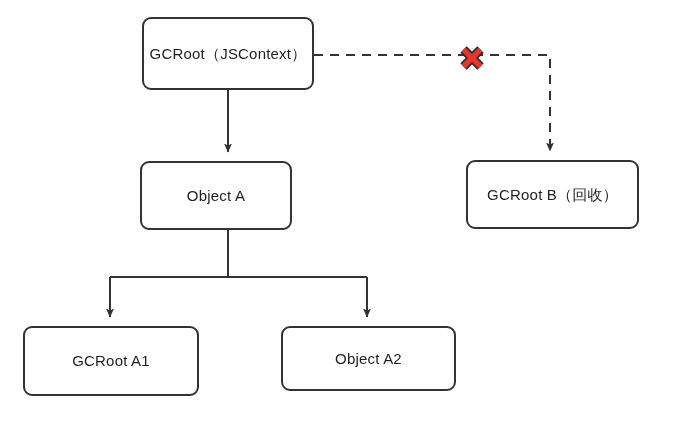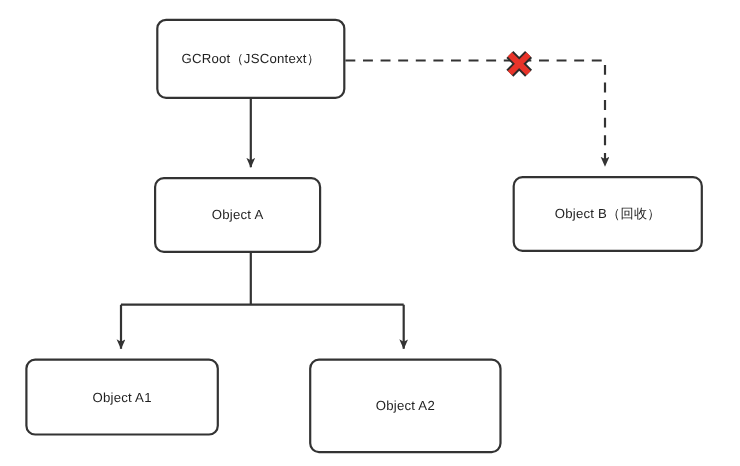--- a/index.html
+++ b/index.html
@@ -28,32 +28,32 @@
     position: absolute;
     box-sizing: border-box;
     border: 2px solid #333333;
     border-radius: 9px;
     background: #ffffff;
     display: flex;
     align-items: center;
     justify-content: center;
   }
   .node-label {
-    font-size: 12px;
+    font-size: 15px;
     color: #1f1f1f;
     letter-spacing: 0.2px;
     white-space: nowrap;
     line-height: 1.2;
     font-family: "Liberation Sans", "DejaVu Sans", sans-serif;
   }
   #node-gcroot { left: 142px; top: 17px; width: 172px; height: 73px; }
   #node-object-a { left: 140px; top: 161px; width: 152px; height: 69px; }
   #node-object-b { left: 466px; top: 160px; width: 173px; height: 69px; }
   #node-object-a1 { left: 23px; top: 326px; width: 176px; height: 70px; }
-  #node-object-a2 { left: 281px; top: 326px; width: 175px; height: 86px; }
+  #node-object-a2 { left: 281px; top: 326px; width: 175px; height: 65px; }
 </style>
 </head>
 <body>
 
 <div id="canvas">
 
   <svg id="diagram-svg" viewBox="0 0 673 424" xmlns="http://www.w3.org/2000/svg">
     <defs>
       <marker id="arrow-solid" markerWidth="10" markerHeight="10" refX="8.5" refY="4" orient="auto" markerUnits="userSpaceOnUse">
         <path d="M0,0 L9,4 L0,8 L2.1,4 Z" fill="#333333"></path>
@@ -82,24 +82,24 @@
 
   <div id="node-gcroot" class="node-box">
     <span class="node-label">GCRoot（JSContext）</span>
   </div>
 
   <div id="node-object-a" class="node-box">
     <span class="node-label">Object A</span>
   </div>
 
   <div id="node-object-b" class="node-box">
-    <span class="node-label">Object B（回收）</span>
+    <span class="node-label">GCRoot B（回收）</span>
   </div>
 
   <div id="node-object-a1" class="node-box">
-    <span class="node-label">Object A1</span>
+    <span class="node-label">GCRoot A1</span>
   </div>
 
   <div id="node-object-a2" class="node-box">
     <span class="node-label">Object A2</span>
   </div>
 
 </div>
 
 </body></html>

